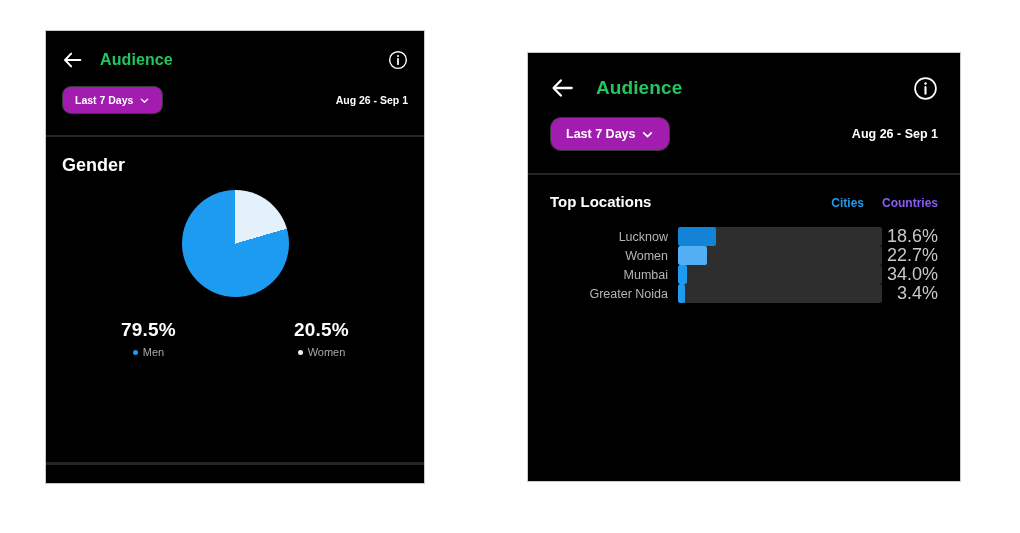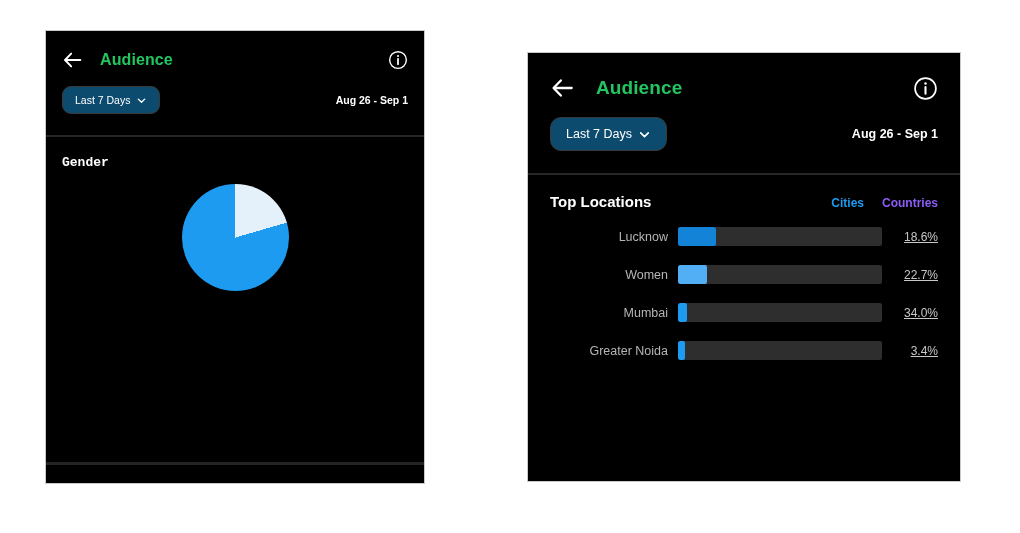--- a/index.html
+++ b/index.html
@@ -68,22 +68,22 @@
     align-items: center;
     justify-content: space-between;
   }
   .range-pill {
     display: inline-flex;
     align-items: center;
     gap: 6px;
     border: 1px solid #3a3a3a;
     border-radius: 9px;
     color: #ffffff;
-    font-weight: normal;
-    background: #0c4a6e;
+    font-weight: bold;
+    background: #a21caf;
     white-space: nowrap;
   }
   .chev { display: block; }
   .date-range {
     color: #ffffff;
     font-weight: bold;
     white-space: nowrap;
   }
 
   .divider {
@@ -98,22 +98,21 @@
   .panel-left .info-icon { width: 20px; height: 20px; }
   .panel-left .filter-row { margin: 6px 16px 0 16px; }
   .panel-left .range-pill { font-size: 10.5px; padding: 7px 12px; }
   .panel-left .date-range { font-size: 10.5px; }
   .panel-left .divider { height: 2px; margin-top: 21px; }
 
   .gender-card { padding: 18px 16px 0 16px; }
   .card-title {
     color: #ffffff;
     font-weight: bold;
-    font-size: 13px;
-    font-family: Liberation Mono, monospace;
+    font-size: 18px;
   }
 
   .pie-wrap {
     display: flex;
     justify-content: center;
     margin-top: 14px;
   }
   .pie {
     width: 107px;
     height: 107px;
@@ -191,21 +190,20 @@
     font-weight: bold;
   }
   .toggle-tab.active { color: #1d9bf0; }
   .toggle-tab.inactive { color: #8b5cf6; }
 
   .bars { margin-top: 17px; }
   .bar-row {
     display: flex;
     align-items: center;
     height: 19px;
-    margin-bottom: 19px;
   }
   .bar-label {
     width: 118px;
     text-align: right;
     color: #b5b5b5;
     font-size: 12.5px;
     padding-right: 10px;
     white-space: nowrap;
   }
   .bar-track {
@@ -216,23 +214,22 @@
     overflow: hidden;
   }
   .bar-fill {
     height: 100%;
     border-radius: 2px;
   }
   .bar-pct {
     width: 56px;
     text-align: right;
     color: #c8c8c8;
-    font-size: 12px;
+    font-size: 18px;
     white-space: nowrap;
-    text-decoration: underline;
   }
 </style>
 </head>
 <body>
 
 <div class="panel panel-left">
 
   <div class="app-header">
     <span class="back-arrow">
       <svg viewBox="0 0 24 24" width="22" height="22" fill="none" stroke="#ffffff" stroke-width="2.1" stroke-linecap="round" stroke-linejoin="round">
@@ -262,20 +259,36 @@
 
   <div class="divider"></div>
 
   <div class="gender-card">
     <div class="card-title">Gender</div>
 
     <div class="pie-wrap">
       <div class="pie" id="gender-pie" style="background: conic-gradient(rgb(228, 241, 251) 0deg, rgb(228, 241, 251) 73.8deg, rgb(28, 155, 240) 73.8deg, rgb(28, 155, 240) 360deg);"></div>
     </div>
 
+    <div class="legend-row">
+      <div class="legend-col">
+        <div class="legend-value">79.5%</div>
+        <div class="legend-name">
+          <span class="legend-dot" id="dot-men" style="background: rgb(28, 155, 240);"></span>
+          <span>Men</span>
+        </div>
+      </div>
+      <div class="legend-col">
+        <div class="legend-value">20.5%</div>
+        <div class="legend-name">
+          <span class="legend-dot" id="dot-women" style="background: rgb(228, 241, 251);"></span>
+          <span>Women</span>
+        </div>
+      </div>
+    </div>
   </div>
 
   <div class="bottom-divider"></div>
 </div>
 
 <div class="panel panel-right">
 
   <div class="app-header">
     <span class="back-arrow">
       <svg viewBox="0 0 24 24" width="26" height="26" fill="none" stroke="#ffffff" stroke-width="2.1" stroke-linecap="round" stroke-linejoin="round">

